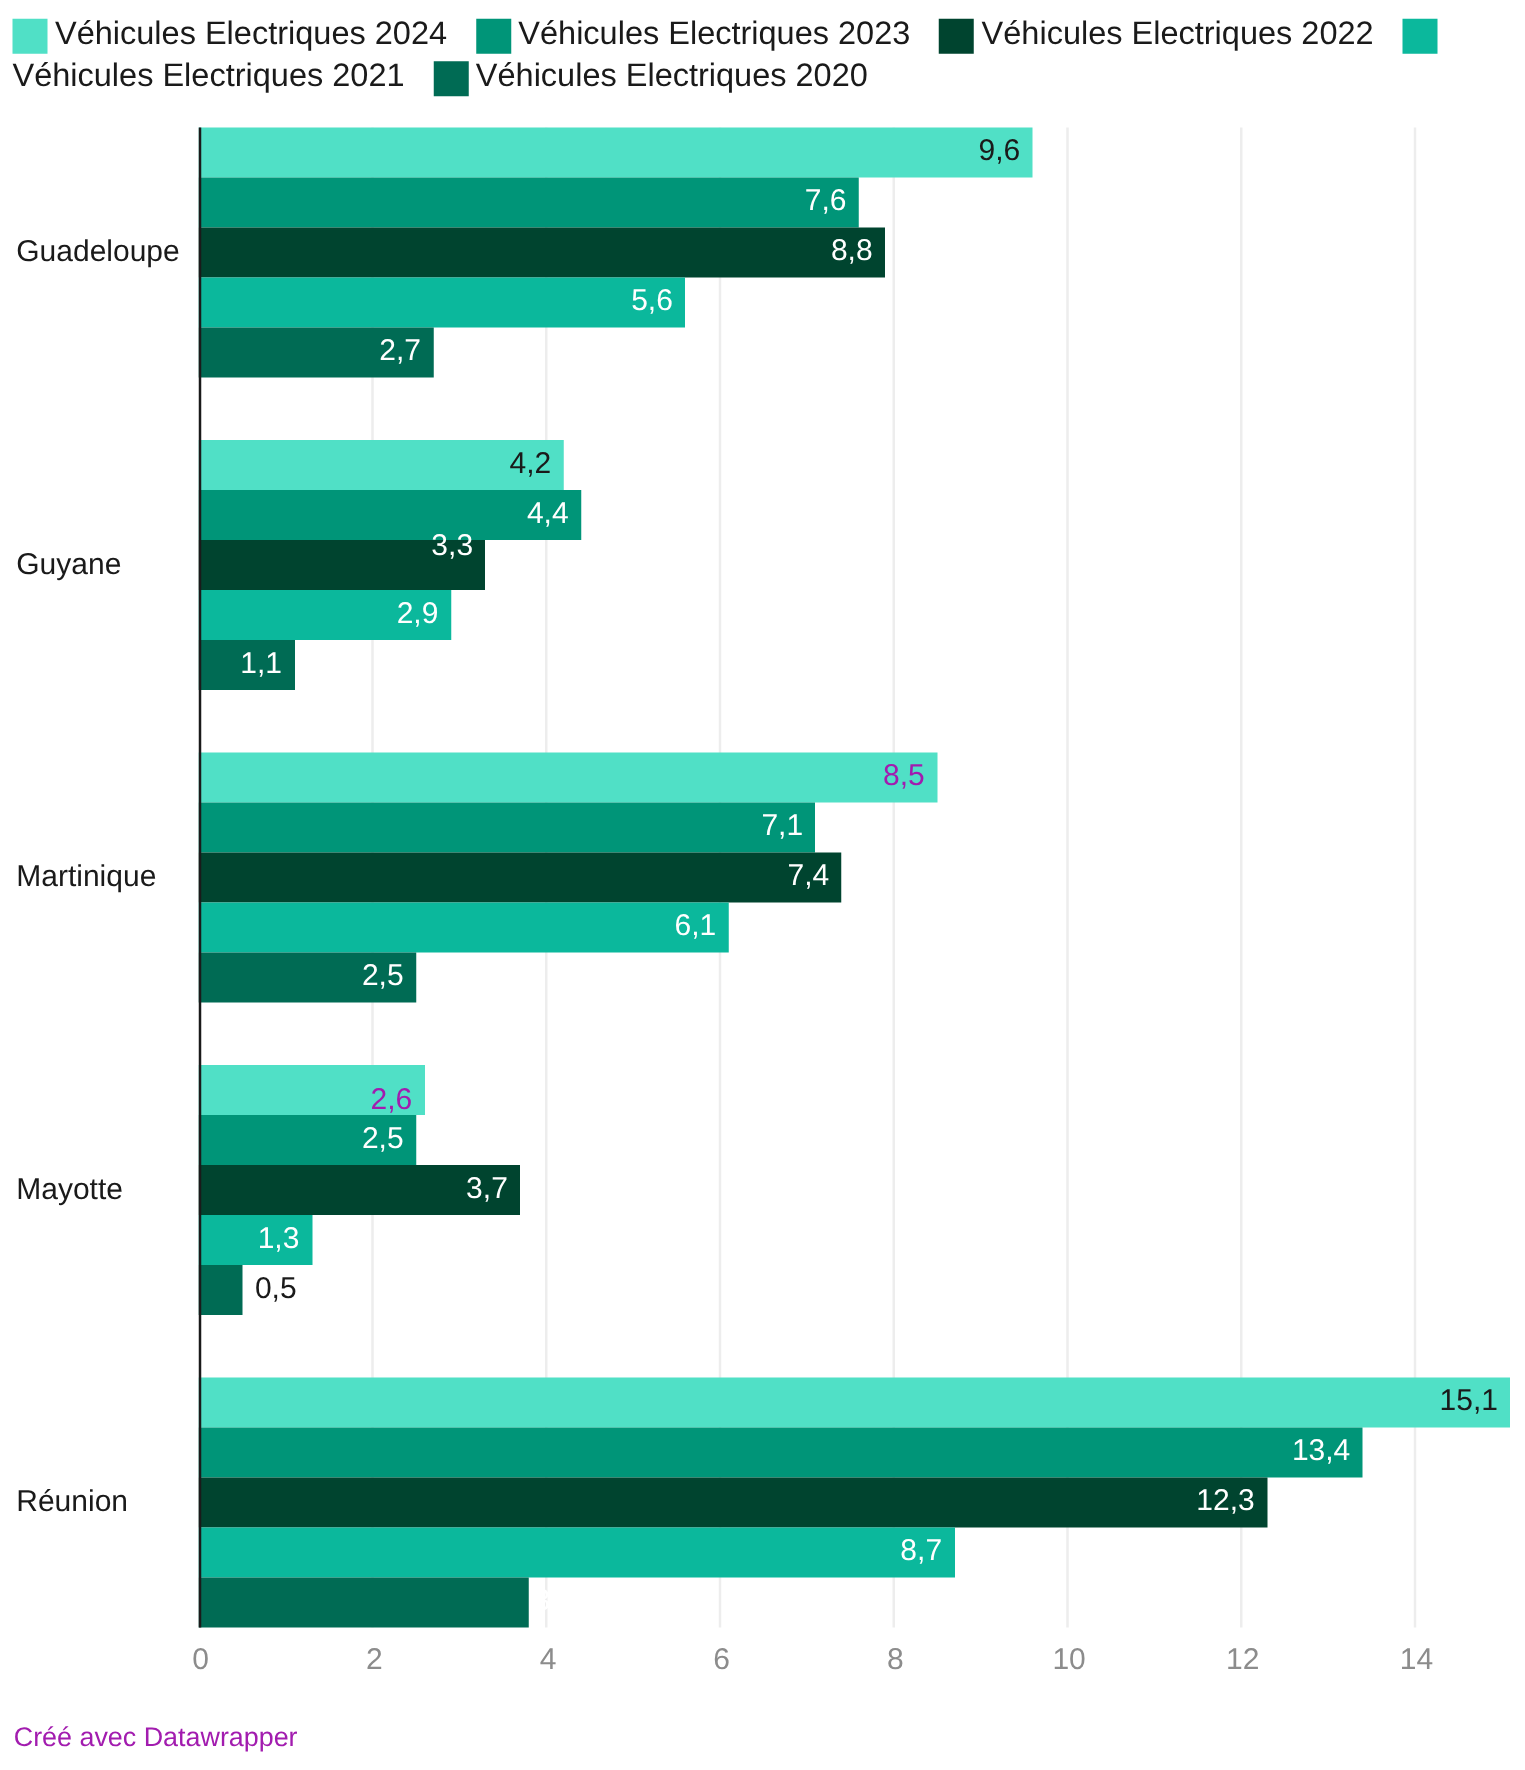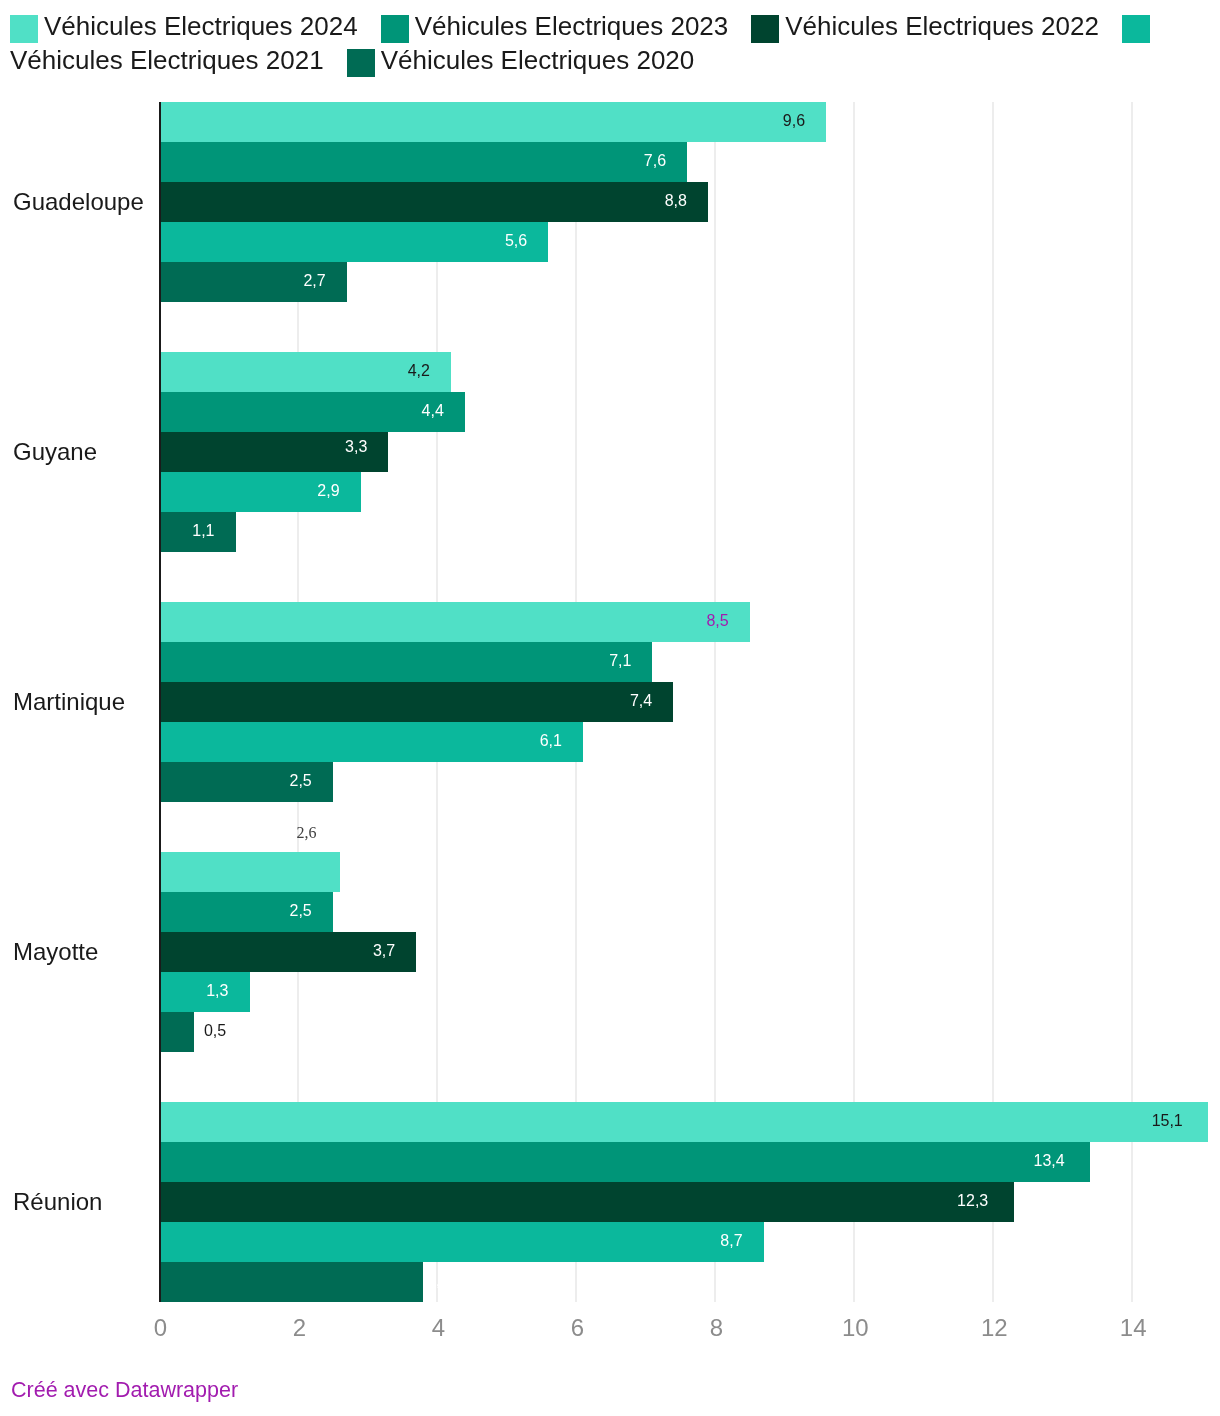--- a/index.html
+++ b/index.html
@@ -15,21 +15,21 @@
   .lg-item{margin-right:23px;}
   .lg-sw{display:inline-block;width:28px;height:28px;vertical-align:-7.9px;
          margin-right:6px;}
   .lg-tx{}
 
   
   .chart{position:absolute;left:0;top:0;width:1220px;height:1416px;}
   .gridline{position:absolute;width:2.4px;background:#ededed;}
   .axisline{position:absolute;width:2px;background:#1a1a1a;z-index:5;}
   .bar{position:absolute;height:40px;}
-  .bar-val{position:absolute;font-size:16px;white-space:nowrap;line-height:40px;height:40px;}
+  .bar-val{position:absolute;font-size:24px;white-space:nowrap;line-height:40px;height:40px;}
   .cat-label{position:absolute;font-size:24px;color:#1a1a1a;white-space:nowrap;}
   .tick{position:absolute;font-size:24px;color:#8c8c8c;text-align:center;line-height:26px;}
   .credit{position:absolute;font-size:21.5px;color:#a21caf;}
 </style>
 </head>
 <body>
 
 <div class="wrap">
   <div class="legend"><span class="lg-item"><span class="lg-sw" style="background: rgb(80, 224, 198);"></span><span class="lg-tx">Véhicules Electriques 2024</span></span>​<span class="lg-item"><span class="lg-sw" style="background: rgb(0, 149, 120);"></span><span class="lg-tx">Véhicules Electriques 2023</span></span>​<span class="lg-item"><span class="lg-sw" style="background: rgb(0, 68, 47);"></span><span class="lg-tx">Véhicules Electriques 2022</span></span>​<span class="lg-item"><span class="lg-sw" style="background: rgb(11, 184, 156);"></span><span class="lg-tx">Véhicules Electriques 2021</span></span>​<span class="lg-item"><span class="lg-sw" style="background: rgb(0, 107, 84);"></span><span class="lg-tx">Véhicules Electriques 2020</span></span></div>
   <div class="chart">
@@ -50,39 +50,39 @@
       <div class="bar" style="left: 159.2px; top: 222px; width: 389.088px; background: rgb(11, 184, 156);"></div>
       <div class="bar-val" style="top: 221.4px; left: 504.913px; color: rgb(255, 255, 255);">5,6</div>
       <div class="bar" style="left: 159.2px; top: 262px; width: 187.596px; background: rgb(0, 107, 84);"></div>
       <div class="bar-val" style="top: 261.4px; left: 303.421px; color: rgb(255, 255, 255);">2,7</div>
       <div class="cat-label" style="left: 13px; top: 187.5px; color: rgb(26, 26, 26);">Guadeloupe</div>
       <div class="bar" style="left: 159.2px; top: 352px; width: 291.816px; background: rgb(80, 224, 198);"></div>
       <div class="bar-val" style="top: 351.4px; left: 407.641px; color: rgb(26, 26, 26);">4,2</div>
       <div class="bar" style="left: 159.2px; top: 392px; width: 305.712px; background: rgb(0, 149, 120);"></div>
       <div class="bar-val" style="top: 391.4px; left: 421.537px; color: rgb(255, 255, 255);">4,4</div>
       <div class="bar" style="left: 159.2px; top: 432px; width: 229.284px; background: rgb(0, 68, 47);"></div>
-      <div class="bar-val" style="top: 427px; left: 345.109px; color: rgb(255, 255, 255);">3,3</div>
+      <div class="bar-val" style="top: 417px; left: 345.109px; color: rgb(255, 255, 255);">3,3</div>
       <div class="bar" style="left: 159.2px; top: 472px; width: 201.492px; background: rgb(11, 184, 156);"></div>
       <div class="bar-val" style="top: 471.4px; left: 317.317px; color: rgb(255, 255, 255);">2,9</div>
       <div class="bar" style="left: 159.2px; top: 512px; width: 76.428px; background: rgb(0, 107, 84);"></div>
       <div class="bar-val" style="top: 511.4px; left: 192.253px; color: rgb(255, 255, 255);">1,1</div>
       <div class="cat-label" style="left: 13px; top: 437.5px; color: rgb(26, 26, 26);">Guyane</div>
       <div class="bar" style="left: 159.2px; top: 602px; width: 590.58px; background: rgb(80, 224, 198);"></div>
       <div class="bar-val" style="top: 601.4px; left: 706.405px; color: #a21caf;">8,5</div>
       <div class="bar" style="left: 159.2px; top: 642px; width: 493.308px; background: rgb(0, 149, 120);"></div>
       <div class="bar-val" style="top: 641.4px; left: 609.133px; color: rgb(255, 255, 255);">7,1</div>
       <div class="bar" style="left: 159.2px; top: 682px; width: 514.152px; background: rgb(0, 68, 47);"></div>
       <div class="bar-val" style="top: 681.4px; left: 629.977px; color: rgb(255, 255, 255);">7,4</div>
       <div class="bar" style="left: 159.2px; top: 722px; width: 423.828px; background: rgb(11, 184, 156);"></div>
       <div class="bar-val" style="top: 721.4px; left: 539.653px; color: rgb(255, 255, 255);">6,1</div>
       <div class="bar" style="left: 159.2px; top: 762px; width: 173.7px; background: rgb(0, 107, 84);"></div>
       <div class="bar-val" style="top: 761.4px; left: 289.525px; color: rgb(255, 255, 255);">2,5</div>
       <div class="cat-label" style="left: 13px; top: 687.5px; color: rgb(26, 26, 26);">Martinique</div>
       <div class="bar" style="left: 159.2px; top: 852px; width: 180.648px; background: rgb(80, 224, 198);"></div>
-      <div class="bar-val" style="top: 813px; left: 296.473px; color: #404040; font-family: Liberation Serif, serif;">2,6</div>
+      <div class="bar-val" style="top: 860px; left: 296.473px; color: #a21caf;">2,6</div>
       <div class="bar" style="left: 159.2px; top: 892px; width: 173.7px; background: rgb(0, 149, 120);"></div>
       <div class="bar-val" style="top: 891.4px; left: 289.525px; color: rgb(255, 255, 255);">2,5</div>
       <div class="bar" style="left: 159.2px; top: 932px; width: 257.076px; background: rgb(0, 68, 47);"></div>
       <div class="bar-val" style="top: 931.4px; left: 372.901px; color: rgb(255, 255, 255);">3,7</div>
       <div class="bar" style="left: 159.2px; top: 972px; width: 90.324px; background: rgb(11, 184, 156);"></div>
       <div class="bar-val" style="top: 971.4px; left: 206.149px; color: rgb(255, 255, 255);">1,3</div>
       <div class="bar" style="left: 159.2px; top: 1012px; width: 34.74px; background: rgb(0, 107, 84);"></div>
       <div class="bar-val" style="top: 1011.4px; left: 203.94px; color: rgb(26, 26, 26);">0,5</div>
       <div class="cat-label" style="left: 13px; top: 937.5px; color: rgb(26, 26, 26);">Mayotte</div>
       <div class="bar" style="left: 159.2px; top: 1102px; width: 1049.15px; background: rgb(80, 224, 198);"></div>

